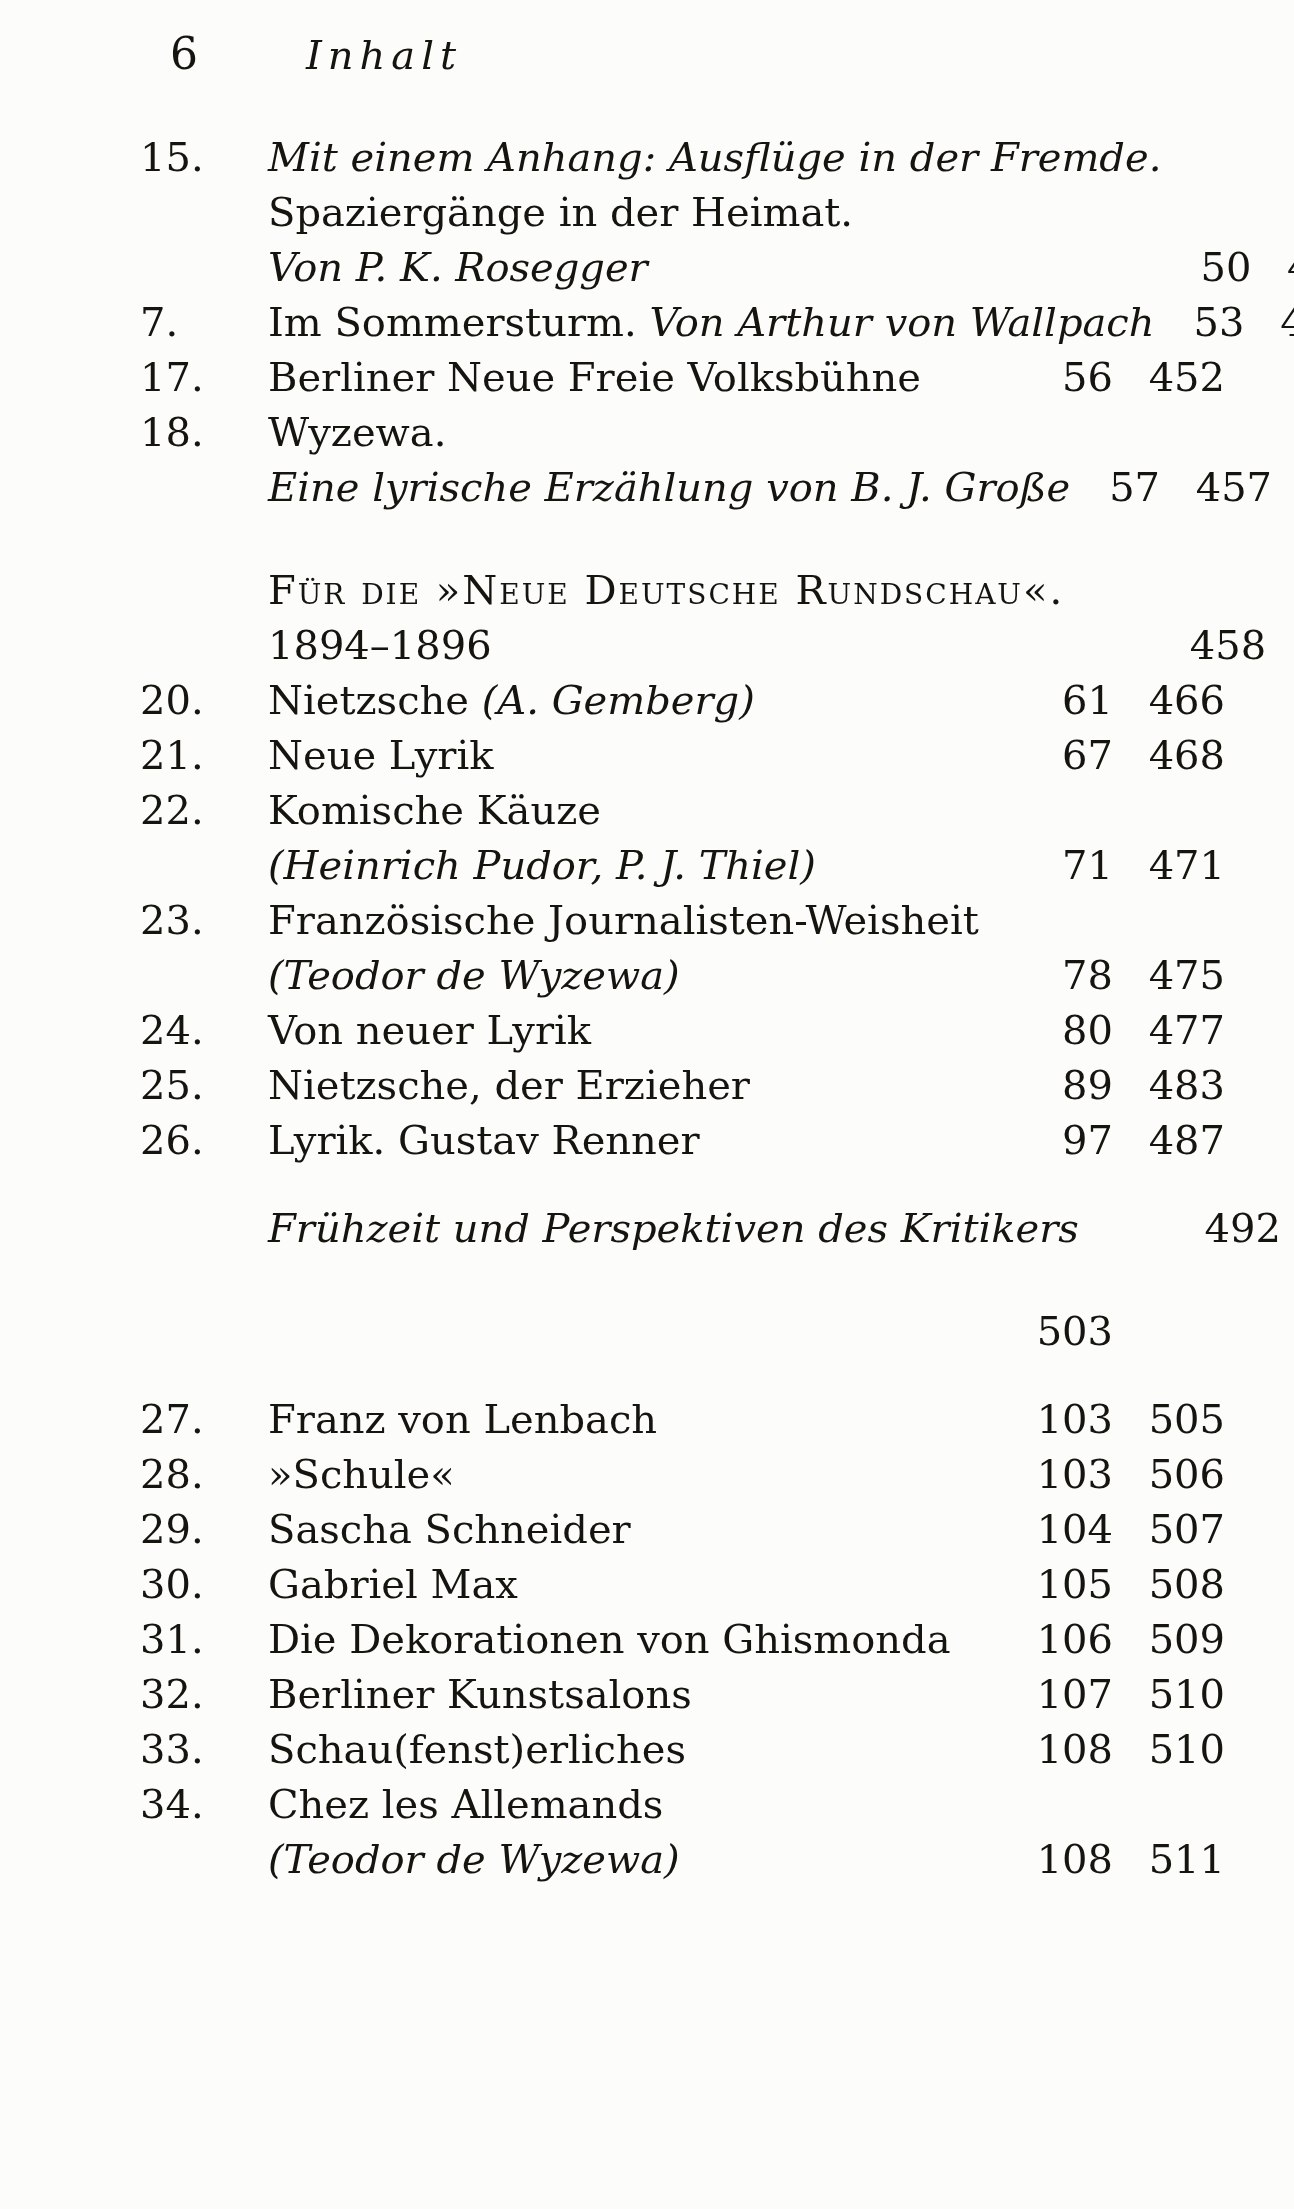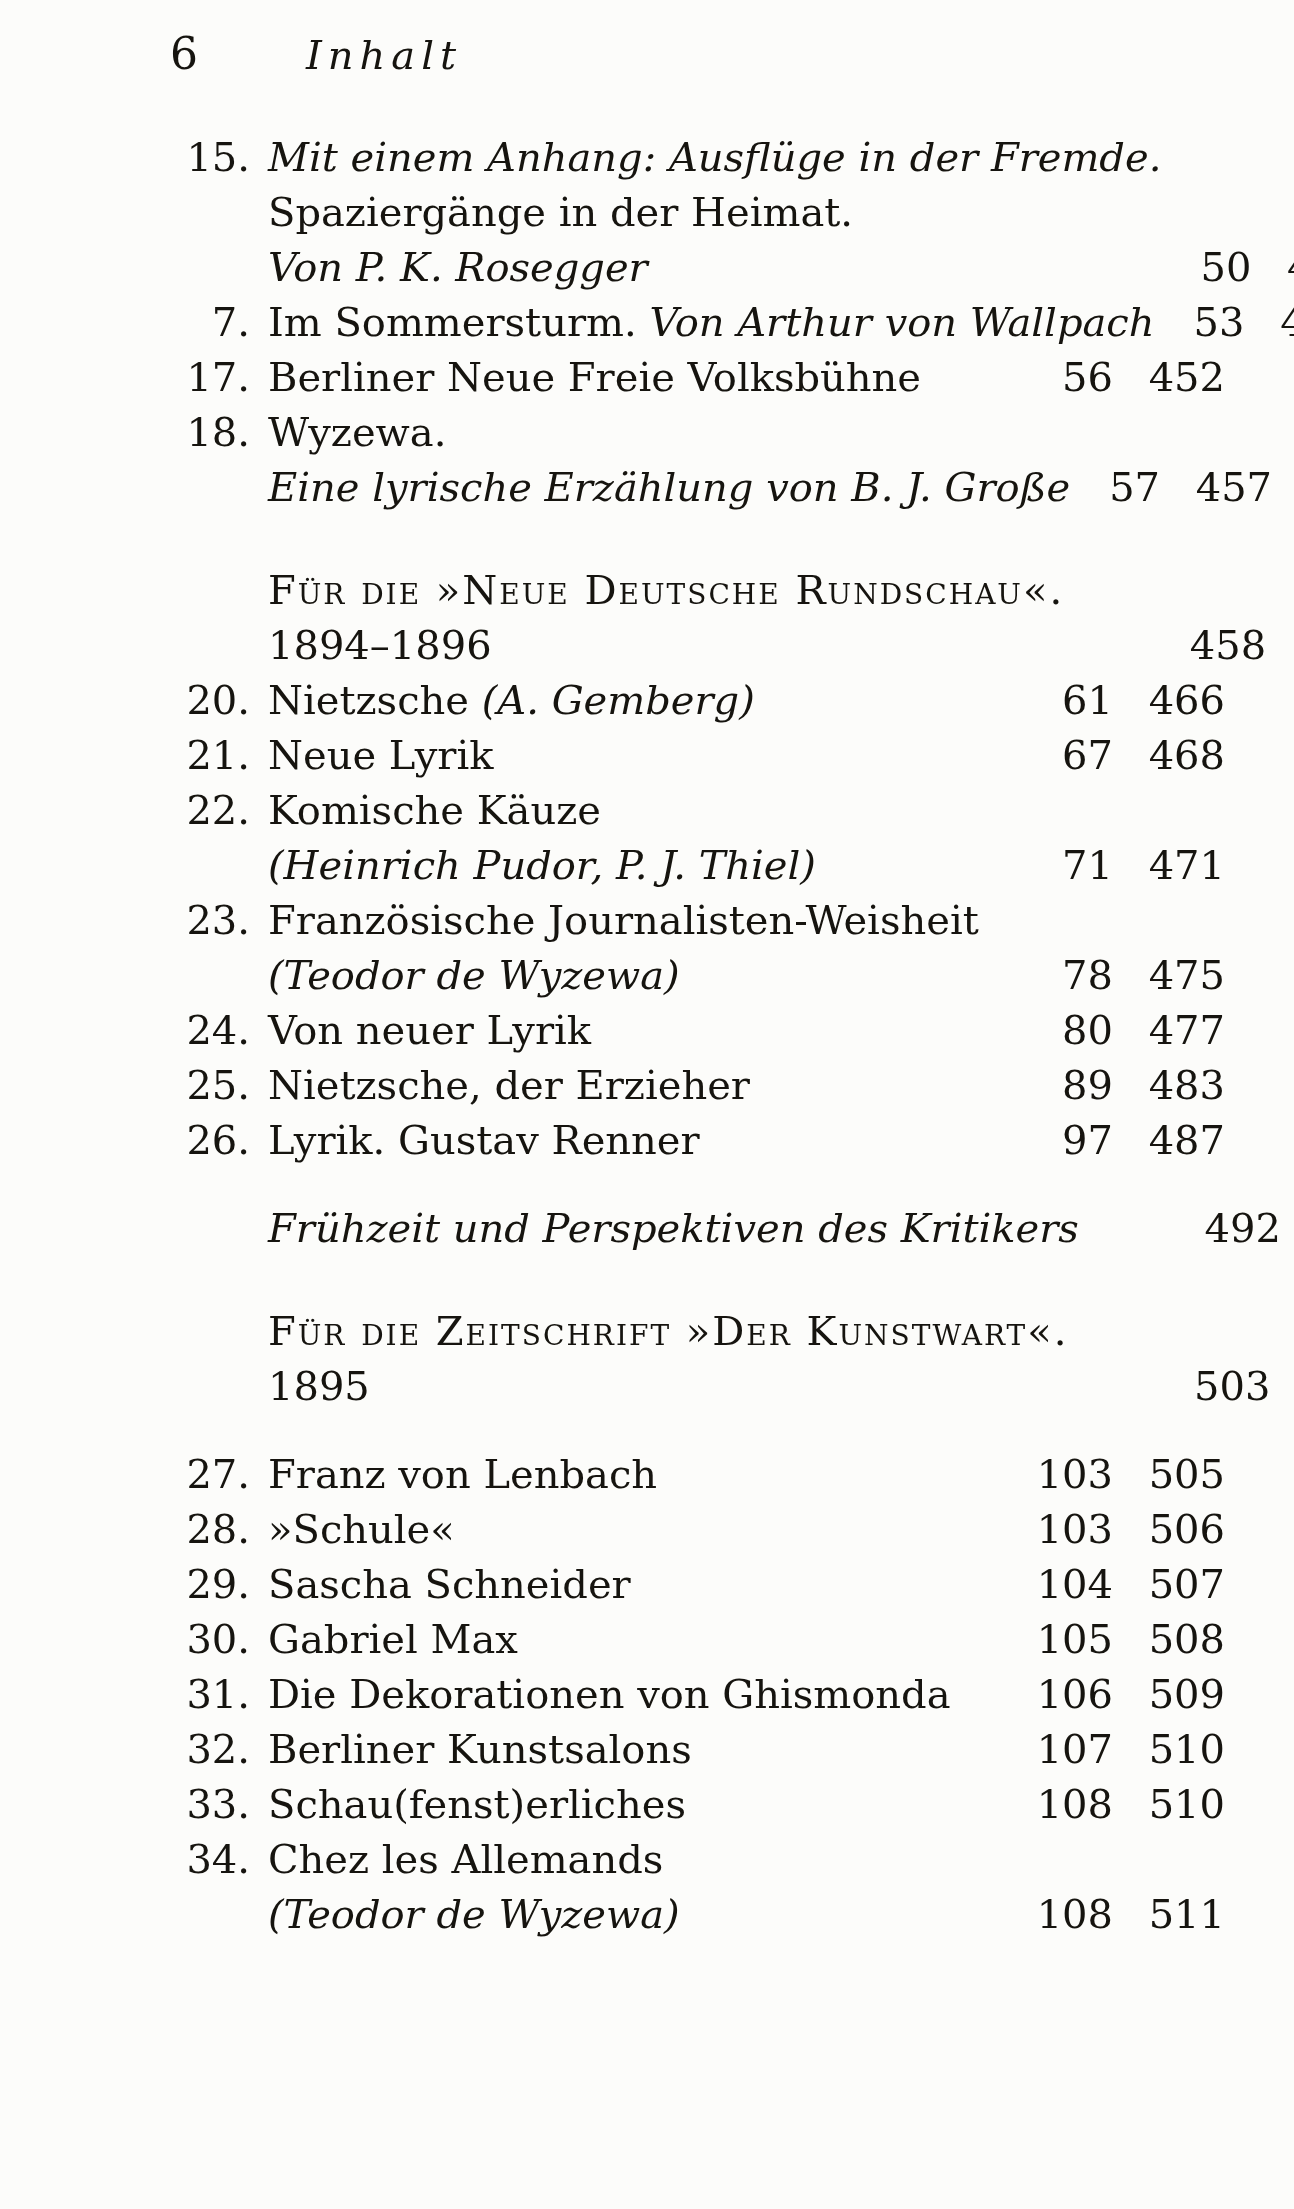--- a/index.html
+++ b/index.html
@@ -13,21 +13,21 @@
     box-sizing:border-box;
     padding:28px 69px 0 140px;
     overflow:hidden;
   }
   .pagehead { display:flex; align-items:baseline; height:60px; }
   .folio { font-size:44px; margin-left:30px; }
   .running-title { font-style:italic; font-size:40px; letter-spacing:6px; margin-left:108px;text-align:right; }
 
   .toc { margin-top:42px; font-size:40px; line-height:55px; }
   .row { display:grid; grid-template-columns:110px 1fr 90px 112px; }
-  .num { text-align:right; }
+  .num { text-align:left; }
   .title { padding-left:18px; }
   .line { white-space:nowrap; }
   .i { font-style:italic; }
   .sc { font-variant:small-caps; letter-spacing:2px; }
   .c1, .c2 { text-align:right; align-self:end; }
   .mt-lg { margin-top:48px; }
   .mt-md { margin-top:33px; }
 </style>
 </head>
 <body>
@@ -160,24 +160,20 @@
       <div class="num"></div>
       <div class="title">
         <div class="line i"><span>Frühzeit und Perspektiven des Kritikers</span></div>
       </div>
       <div class="c1"></div>
       <div class="c2">492</div>
     </div>
 
     <div class="row mt-lg">
       <div class="num"></div>
-      <div class="title">
-        <div class="line sc"><span>Für die Zeitschrift »Der Kunstwart«.</span></div>
-        <div class="line"><span>1895</span></div>
-      </div>
       <div class="c1"></div>
       <div class="c2">503</div>
     </div>
 
     <div class="row mt-md">
       <div class="num">27.</div>
       <div class="title">
         <div class="line"><span>Franz von Lenbach</span></div>
       </div>
       <div class="c1">103</div>

